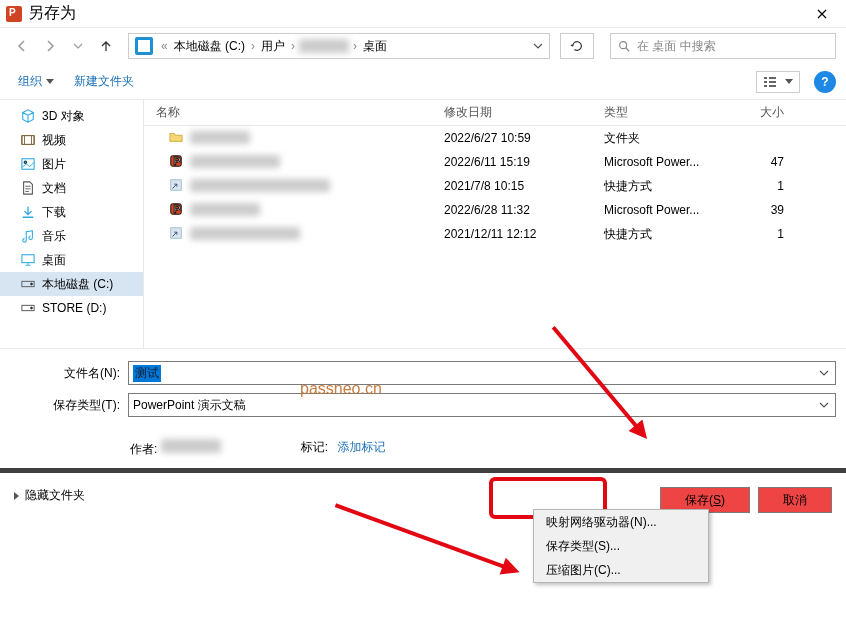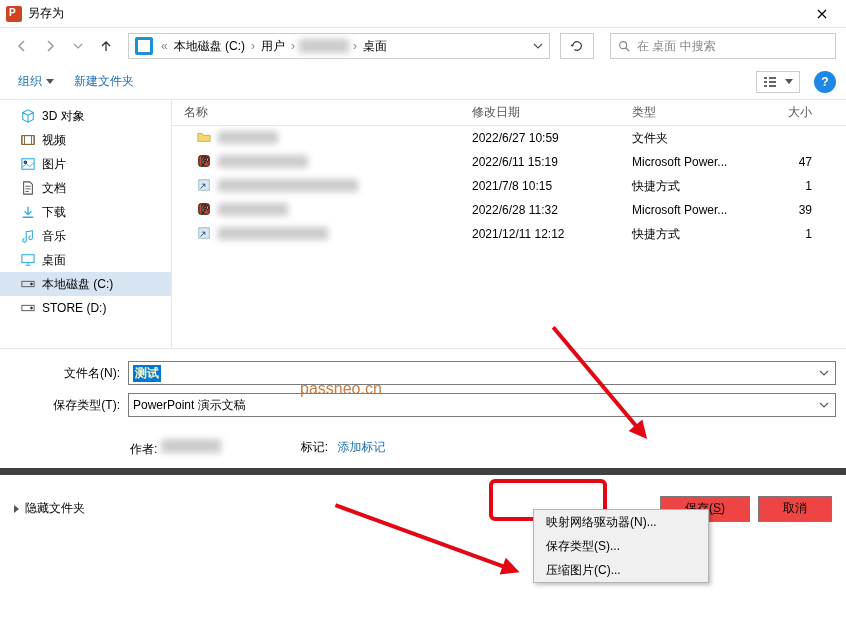--- a/index.html
+++ b/index.html
@@ -2,21 +2,21 @@
 <html><head>
 <meta charset="utf-8">
 <style>
   * { box-sizing: border-box; margin: 0; padding: 0; font-family: "Microsoft YaHei", "Segoe UI", sans-serif; font-size: 12px; }
   body { width: 846px; height: 628px; background: #fff; position: relative; overflow: hidden; }
 
   
   .titlebar { height: 28px; display: flex; align-items: center; padding: 0 4px; border-bottom: 1px solid #e8e8e8; }
   .titlebar .app-icon { width: 16px; height: 16px; background: #d04423; border-radius: 2px; margin: 0 6px 0 2px; position: relative; }
   .titlebar .app-icon::after { content: "P"; color: #fff; font-weight: bold; font-size: 10px; position: absolute; left: 3px; top: 1px; }
-  .titlebar .title { font-size: 12px; color: #000; }
+  .titlebar .title { font-size: 16px; color: #000; }
   .titlebar .spacer { flex: 1; }
   .titlebar .close { width: 40px; height: 28px; display: flex; align-items: center; justify-content: center; color: #000; }
   .titlebar .close svg { width: 10px; height: 10px; }
 
   
   .navrow { height: 36px; display: flex; align-items: center; padding: 0 10px; gap: 4px; }
   .navbtn { width: 24px; height: 24px; display:flex; align-items:center; justify-content:center; color:#999; }
   .navbtn.enabled { color:#333; }
   .crumb { flex:1; height:26px; border:1px solid #ccc; background:#fff; display:flex; align-items:center; padding:0 2px; margin:0 6px; }
   .crumb .picon { width:18px; height:18px; background:#1e90d6; margin:0 4px; border-radius:2px; position:relative; }
@@ -33,49 +33,49 @@
   
   .toolbar { height:36px; display:flex; align-items:center; padding:0 10px; border-bottom:1px solid #e8e8e8; gap:4px; }
   .toolbar .org, .toolbar .newf { color:#1a6fb6; padding:4px 8px; }
   .toolbar .org .tri, .viewbtn .tri, .tools .tri { display:inline-block; width:0;height:0;border-left:4px solid transparent;border-right:4px solid transparent;border-top:5px solid #555; margin-left:4px; vertical-align:middle; }
   .toolbar .spacer { flex:1; }
   .viewbtn { height:22px; border:1px solid #ccc; padding:2px 6px; display:flex; align-items:center; gap:4px; color:#333; }
   .helpbtn { width:22px;height:22px;border-radius:50%;background:#1e88e5;color:#fff;display:flex;align-items:center;justify-content:center;margin-left:10px;font-weight:bold; }
 
   
   .split { display:flex; height:248px; }
-  .tree { width:172px; border-right:1px solid #e8e8e8; padding:4px 0; overflow:hidden; }
+  .tree { width:144px; border-right:1px solid #e8e8e8; padding:4px 0; overflow:hidden; }
   .titem { display:flex; align-items:center; height:24px; padding:0 4px 0 20px; gap:6px; color:#000; }
   .titem.sel { background:#d7e4f2; }
   .ticon { width:16px;height:16px; display:flex;align-items:center;justify-content:center; }
   .filelist { flex:1; position:relative; }
   .fhead { display:flex; height:26px; align-items:center; border-bottom:1px solid #e8e8e8; color:#555; }
   .col-name { flex: 0 0 300px; padding-left:12px; }
   .col-date { flex: 0 0 160px; }
   .col-type { flex: 0 0 140px; }
   .col-size { flex: 0 0 60px; text-align:right; padding-right:20px; }
   .frow { display:flex; height:24px; align-items:center; }
   .frow .ficon { width:16px;height:16px; margin:0 6px 0 12px; display:inline-flex;align-items:center;justify-content:center; }
   .frow .fname { display:inline-block; }
   .blurbox { filter:blur(3px); background:#ccc; border-radius:2px; }
 
   
   .form { padding:12px 10px 8px 10px; border-top:1px solid #e8e8e8; }
   .frow2 { display:flex; align-items:center; margin-bottom:8px; }
   .flabel { width:118px; text-align:right; padding-right:8px; color:#000; }
   .finput { flex:1; height:24px; border:1px solid #7a7a7a; padding:0 4px; display:flex; align-items:center; position:relative; }
-  .finput.sel .content { background:#0078d7; color:#fef9c3; padding:0 2px;font-weight:bold; }
+  .finput.sel .content { background:#0078d7; color:#0f172a; padding:0 2px; }
   .finput .dd { position:absolute; right:2px; top:2px; width:18px;height:18px; display:flex;align-items:center;justify-content:center;color:#555; }
   .meta { display:flex; padding:6px 10px 10px 130px; gap:80px; }
   .meta .k { color:#000; }
   .meta .v { color:#1a6fb6; margin-left:6px; }
   .meta .vblur { display:inline-block; width:60px; height:14px; }
 
   
-  .bottom { padding: 14px 14px 0 14px; display:flex; align-items:center; border-top:7px solid #404040; position:relative; height:60px; }
+  .bottom { padding: 14px 14px 0 14px; display:flex; align-items:flex-start; border-top:5px solid #404040; position:relative; height:60px; }
   .hidefolders { color:#000; display:flex; align-items:center; gap:6px; }
   .hidefolders .tri { display:inline-block;width:0;height:0;border-left:5px solid #555;border-top:4px solid transparent;border-bottom:4px solid transparent; }
   .bottom .spacer { flex:1; }
   .tools { height:26px; padding:2px 16px; display:flex; align-items:center; color:#be185d;margin-top:35px; }
   .tools u { text-decoration: underline; }
   .btn { height:26px; border:1px solid #7a7a7a; padding:2px 24px; background:#ef4444; margin-left:8px; }
   .redbox { position:absolute; border:4px solid #e30613; border-radius:6px; pointer-events:none; }
 
   
   .menu { position:absolute; left:533px; top:509px; width:176px; background:#f0f0f0; border:1px solid #b5b5b5; box-shadow:2px 2px 4px rgba(0,0,0,0.25); }

